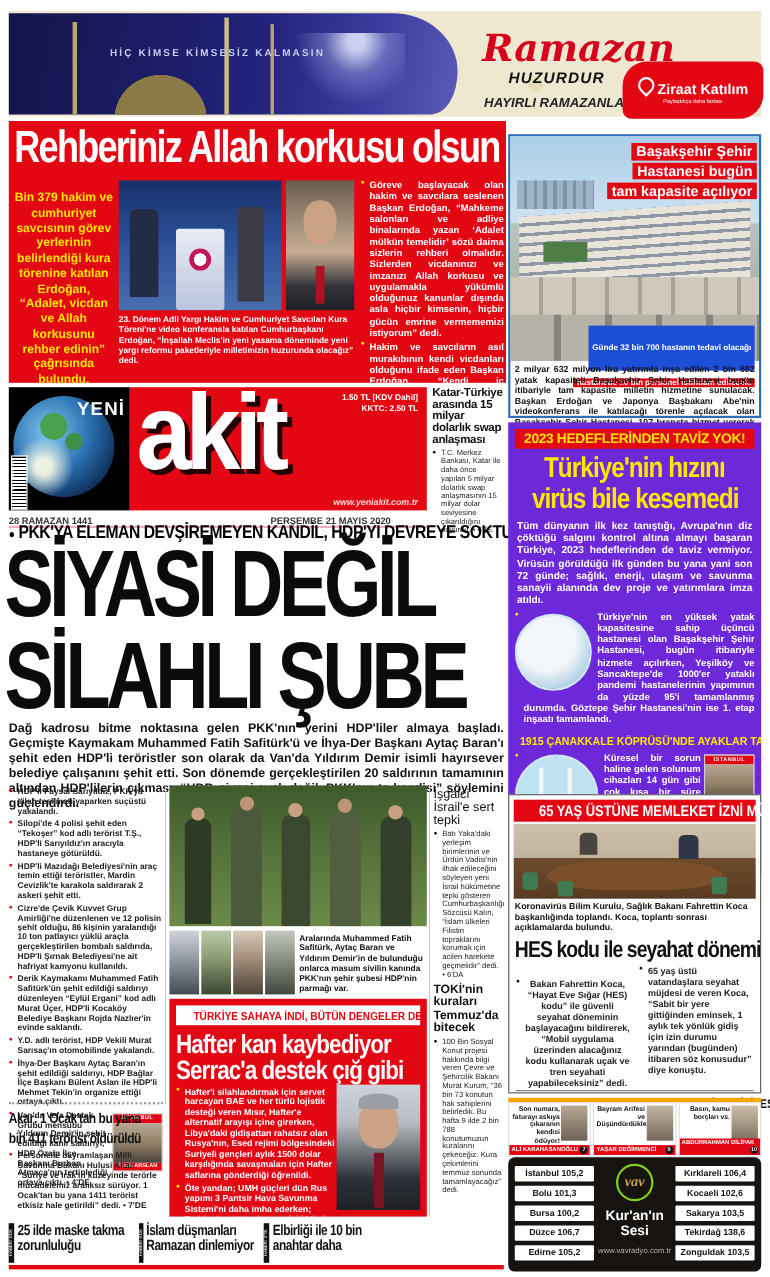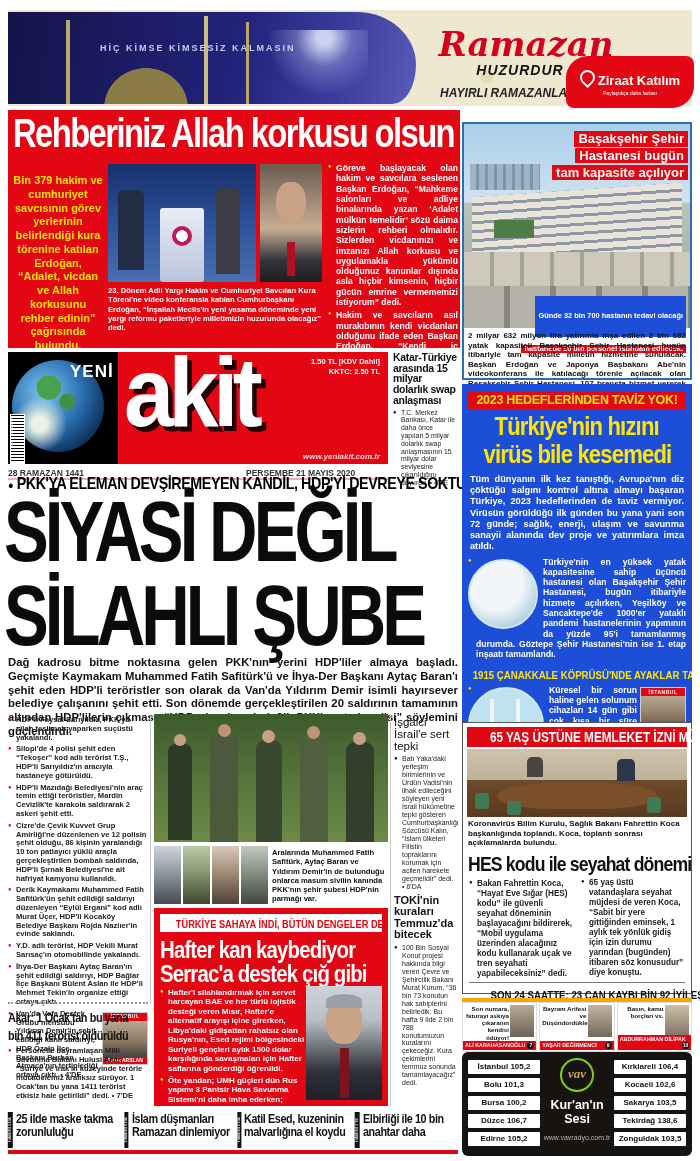--- a/index.html
+++ b/index.html
@@ -36,21 +36,21 @@
        #efe8d0;">
     <div class="abs" style="left:0;top:2px;width:408px;height:92px;background:linear-gradient(100deg,#14144a 0%,#22227a 55%,#3b3b9e 80%,#5a5ab8 100%);border-top-right-radius:90px 80px;border-bottom-right-radius:36px 60px;overflow:hidden;">
       <div class="abs" style="left:58px;top:8px;width:4px;height:84px;background:#b9a86a;"></div>
       <div class="abs" style="left:196px;top:4px;width:4px;height:88px;background:#cdbd7e;"></div>
       <div class="abs" style="left:238px;top:10px;width:3px;height:82px;background:#b9a86a;"></div>
       <div class="abs" style="left:96px;top:56px;width:84px;height:40px;background:radial-gradient(ellipse at 50% 100%,#8a7a45 0 70%,transparent 71%);"></div>
       <div class="abs" style="left:250px;top:18px;width:110px;height:76px;background:radial-gradient(ellipse at 60% 10%,rgba(230,235,255,.85) 0 8%,rgba(180,195,240,.35) 30%,transparent 60%);"></div>
       <div class="abs" style="left:92px;top:30px;color:#c9cdec;font-size:9px;font-weight:bold;letter-spacing:2px;line-height:1.5;white-space:pre-line;">HİÇ KİMSE KİMSESİZ KALMASIN</div>
     </div>
     <div class="abs" style="left:418px;top:14px;width:200px;text-align:center;color:#d6001c;font-family:'DejaVu Serif',serif;font-style:italic;font-weight:bold;font-size:34px;">Ramazan</div>
-    <div class="abs" style="left:412px;top:52px;width:200px;text-align:center;color:#111;font-style:italic;font-weight:900;font-size:14px;letter-spacing:1px;">HUZURDUR</div>
+    <div class="abs" style="left:398px;top:52px;width:200px;text-align:center;color:#111;font-style:italic;font-weight:900;font-size:14px;letter-spacing:1px;">HUZURDUR</div>
     <div class="abs" style="left:400px;top:76px;width:200px;text-align:center;color:#222;font-style:italic;font-weight:bold;font-size:12px;">HAYIRLI RAMAZANLAR</div>
     <div class="abs" style="left:558px;top:46px;width:128px;height:52px;background:#e30613;border-radius:22px 8px 22px 8px;color:#fff;text-align:center;">
       <div style="margin-top:14px;font-size:13px;font-weight:bold;">
         <span style="display:inline-block;width:11px;height:11px;border:2px solid #fff;border-radius:50% 50% 0 50%;transform:rotate(45deg);margin-right:3px;"></span><span>Ziraat Katılım</span>
       </div>
       <div style="font-size:5px;margin-top:2px;">Paylaştıkça daha fazlası</div>
     </div>
   </div>
 
   <div class="abs" style="left:8px;top:110px;width:452px;height:238px;background:#e30613;overflow:hidden;">
@@ -217,32 +217,28 @@
 
   <div class="abs" style="left:8px;top:1112px;width:450px;height:44px;display:flex;align-items:flex-start;gap:4px;">
     <div style="display:flex;gap:3px;width:114px;">
       <div class="mini-label">HABERİ 9'DA</div>
       <div><span class="condw" style="width:125%;font-size:13.5px;font-weight:800;line-height:.98;letter-spacing:-.5px;transform:scaleX(.8);">25 ilde maske takma zorunluluğu</span></div>
     </div>
     <div style="display:flex;gap:3px;width:110px;">
       <div class="mini-label">HABERİ 9'DA</div>
       <div><span class="condw" style="width:125%;font-size:13.5px;font-weight:800;line-height:.98;letter-spacing:-.5px;transform:scaleX(.8);">İslam düşmanları Ramazan dinlemiyor</span></div>
     </div>
-    <div style="display:flex;gap:3px;width:116px;">
-      <div class="mini-label">HABERİ 6'DA</div>
-      <div><span class="condw" style="width:125%;font-size:13.5px;font-weight:800;line-height:.98;letter-spacing:-.5px;transform:scaleX(.8);">Katil Esed, kuzeninin malvarlığına el koydu</span></div>
-    </div>
     <div style="display:flex;gap:3px;width:104px;">
       <div class="mini-label">HABERİ 3'TE</div>
       <div><span class="condw" style="width:125%;font-size:13.5px;font-weight:800;line-height:.98;letter-spacing:-.5px;transform:scaleX(.8);">Elbirliği ile 10 bin anahtar daha</span></div>
     </div>
   </div>
   <div class="abs" style="left:8px;top:1150px;width:450px;height:4px;background:#e30613;"></div>
 
-  <div class="abs" style="left:462px;top:384px;width:230px;height:412px;background:#1d4ed8;overflow:hidden;text-align:center;">
+  <div class="abs" style="left:462px;top:384px;width:230px;height:412px;background:#6d28d9;overflow:hidden;text-align:center;">
     <div style="margin-top:6px;">
       <span style="display:inline-block;background:#e30613;color:#ffe600;font-weight:900;font-size:12.5px;padding:2px 8px;letter-spacing:-.3px;">2023 HEDEFLERİNDEN TAVİZ YOK!</span>
     </div>
     <div style="margin-top:2px;"><span class="condc" style="color:#ffe600;font-weight:900;font-size:26px;letter-spacing:-1px;transform:scaleX(.85);">Türkiye'nin hızını</span></div>
     <div style="margin-top:-3px;"><span class="condc" style="color:#ffe600;font-weight:900;font-size:26px;letter-spacing:-1px;transform:scaleX(.85);">virüs bile kesemedi</span></div>
     <div class="jt" style="margin:4px 8px 0 8px;color:#fff;font-size:9.2px;line-height:1.22;font-weight:bold;text-align:justify;">Tüm dünyanın ilk kez tanıştığı, Avrupa'nın diz çöktüğü salgını kontrol altına almayı başaran Türkiye, 2023 hedeflerinden de taviz vermiyor. Virüsün görüldüğü ilk günden bu yana yani son 72 günde; sağlık, enerji, ulaşım ve savunma sanayii alanında dev proje ve yatırımlara imza atıldı.</div>
     <div style="margin:4px 6px 0 6px;text-align:left;overflow:hidden;">
       <div style="float:left;width:66px;height:66px;border-radius:50%;margin:2px 5px 2px 0;background:radial-gradient(circle at 40% 35%,#f2f6f8 0 45%,#bcd8e8 70%,#7fb4d4 100%);border:2px solid #cfe8f4;"></div>
       <p class="bl bl-yel jt" style="color:#fff;font-size:8.6px;line-height:1.2;font-weight:bold;">Türkiye'nin en yüksek yatak kapasitesine sahip üçüncü hastanesi olan Başakşehir Şehir Hastanesi, bugün itibariyle hizmete açılırken, Yeşilköy ve Sancaktepe'de 1000'er yataklı pandemi hastanelerinin yapımının da yüzde 95'i tamamlanmış durumda. Göztepe Şehir Hastanesi'nin ise 1. etap inşaatı tamamlandı.</p>
     </div>
@@ -274,21 +270,21 @@
       <div style="position:absolute;left:40px;top:52px;width:14px;height:14px;background:#3f7a52;border-radius:3px;"></div>
       <div style="position:absolute;left:180px;top:48px;width:14px;height:16px;background:#3f7a52;border-radius:3px;"></div>
       <div style="position:absolute;left:150px;top:10px;width:18px;height:22px;background:#30364a;border-radius:5px 5px 0 0;"></div>
       <div style="position:absolute;left:60px;top:8px;width:16px;height:20px;background:#4a4440;border-radius:5px 5px 0 0;"></div>
     </div>
     <div style="margin:2px 5px 0 5px;font-size:8px;line-height:1.2;font-weight:800;color:#111;">Koronavirüs Bilim Kurulu, Sağlık Bakanı Fahrettin Koca başkanlığında toplandı. Koca, toplantı sonrası açıklamalarda bulundu.</div>
     <div style="margin:4px 0 0 5px;">
       <span class="cond" style="font-size:21px;font-weight:800;letter-spacing:-1px;transform:scaleX(.84);">HES kodu ile seyahat dönemi</span>
     </div>
     <div style="margin:2px 6px 0 6px;column-count:2;column-gap:8px;font-size:8.2px;line-height:1.22;color:#222;font-weight:600;">
-      <p class="bl bl-blk" style="margin-top:1px;">Bakan Fahrettin Koca, “Hayat Eve Sığar (HES) kodu” ile güvenli seyahat döneminin başlayacağını bildirerek, “Mobil uygulama üzerinden alacağınız kodu kullanarak uçak ve tren seyahati yapabileceksiniz” dedi.</p>
+      <p class="bl bl-blk" style="margin-top:12px;text-align:center;">Bakan Fahrettin Koca, “Hayat Eve Sığar (HES) kodu” ile güvenli seyahat döneminin başlayacağını bildirerek, “Mobil uygulama üzerinden alacağınız kodu kullanarak uçak ve tren seyahati yapabileceksiniz” dedi.</p>
       <p class="bl bl-blk">65 yaş üstü vatandaşlara seyahat müjdesi de veren Koca, “Sabit bir yere gittiğinden eminsek, 1 aylık tek yönlük gidiş için izin durumu yarından (bugünden) itibaren söz konusudur” diye konuştu.</p>
     </div>
     <div style="margin:1px 6px 0 6px;border-top:1px solid #777;text-align:center;padding-top:2px;">
       <span class="condc" style="font-size:11.5px;font-weight:900;transform:scaleX(.84);">SON 24 SAATTE; 23 CAN KAYBI BİN 92 İYİLEŞEN</span>
       <div style="font-size:7.5px;font-weight:bold;margin-top:2px;border-top:1px solid #999;padding-top:2px;">+HABERLERİ 10. SAYFADA</div>
     </div>
   </div>
 
   <div class="abs" style="left:462px;top:998px;width:230px;height:50px;border-top:4px solid #f7a600;display:flex;gap:2px;background:#fff;">
     <div style="flex:1;position:relative;border:1px solid #ddd;">

